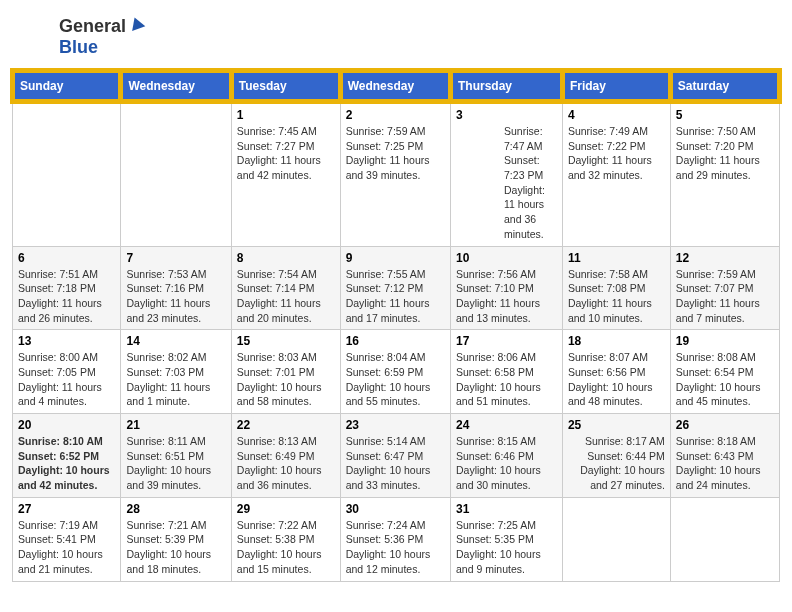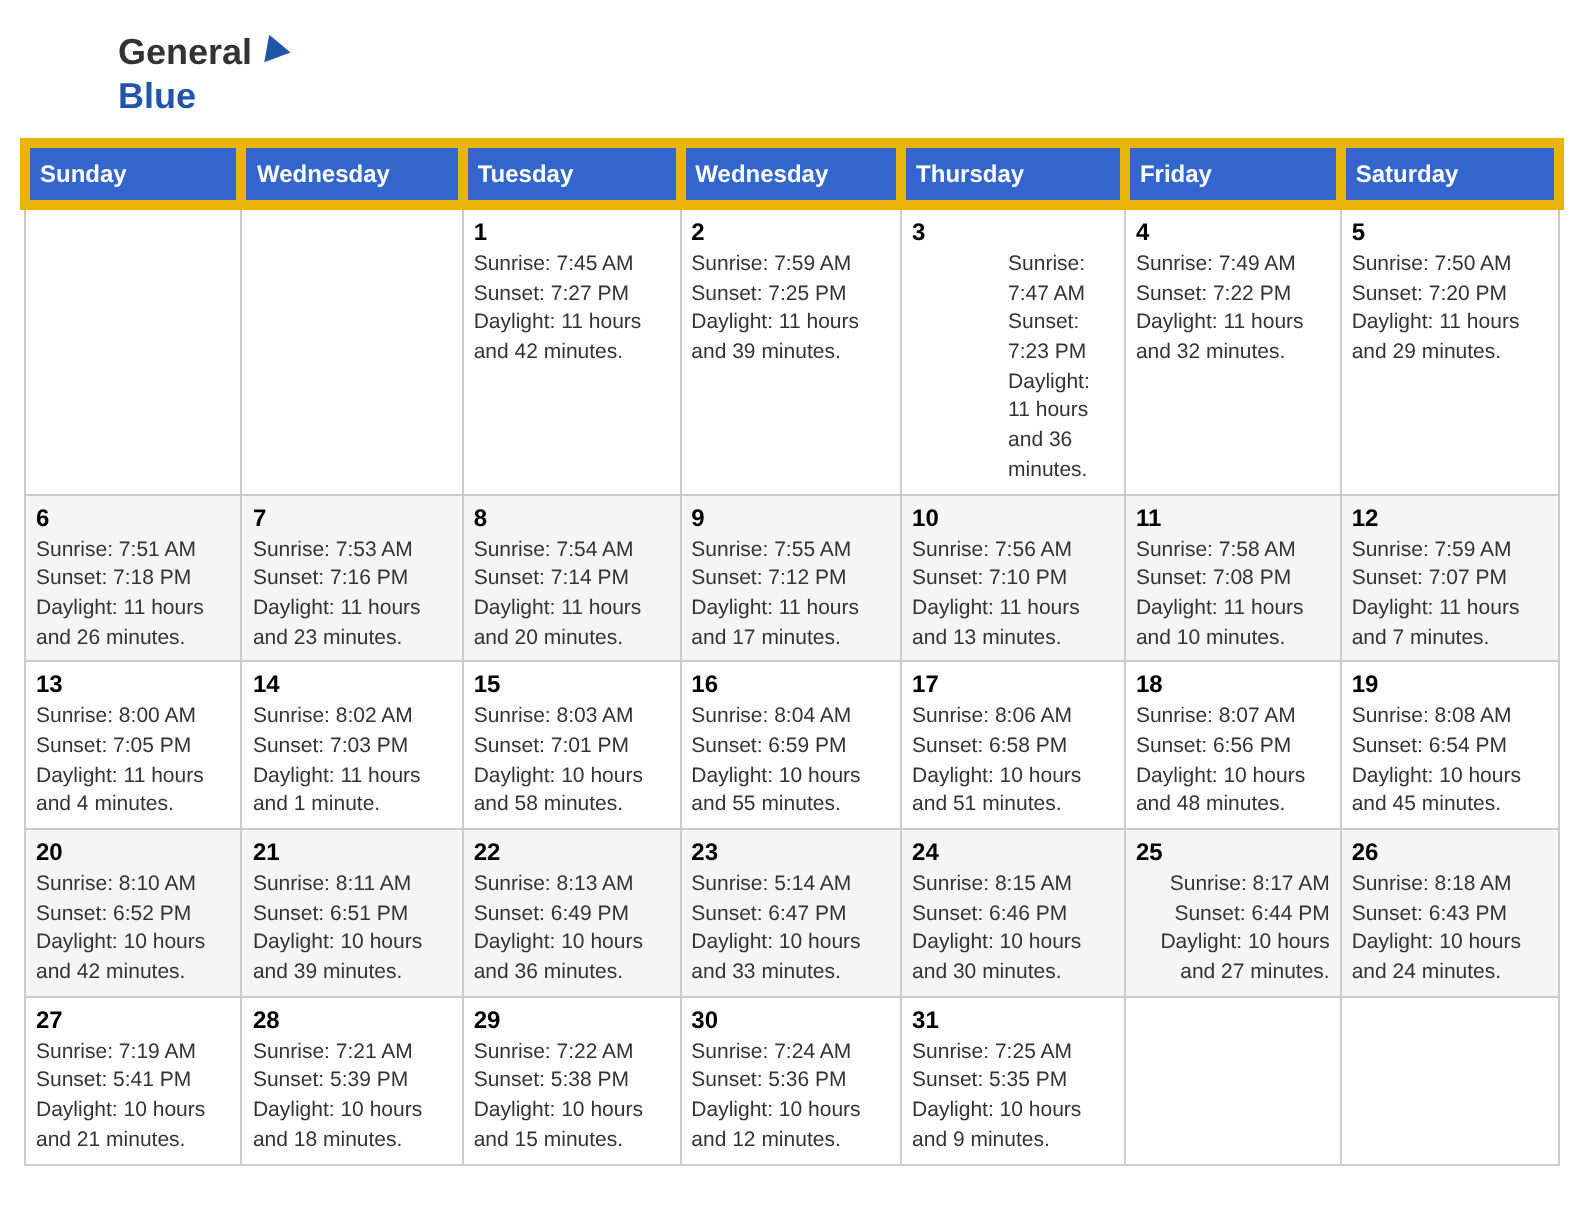--- a/index.html
+++ b/index.html
@@ -233,21 +233,21 @@
         <td>
           <span class="day-number">19</span>
           <div class="day-info" style="white-space: pre-line;">Sunrise: 8:08 AM
 Sunset: 6:54 PM
 Daylight: 10 hours and 45 minutes.</div>
         </td>
       </tr>
       <tr>
         <td>
           <span class="day-number">20</span>
-          <div class="day-info" style="white-space: pre-line;">Sunrise: 8:10 AM
+          <div class="day-info" style="white-space: pre-line; font-weight: bold;">Sunrise: 8:10 AM
 Sunset: 6:52 PM
 Daylight: 10 hours and 42 minutes.</div>
         </td>
         <td>
           <span class="day-number">21</span>
           <div class="day-info" style="white-space: pre-line;">Sunrise: 8:11 AM
 Sunset: 6:51 PM
 Daylight: 10 hours and 39 minutes.</div>
         </td>
         <td>

